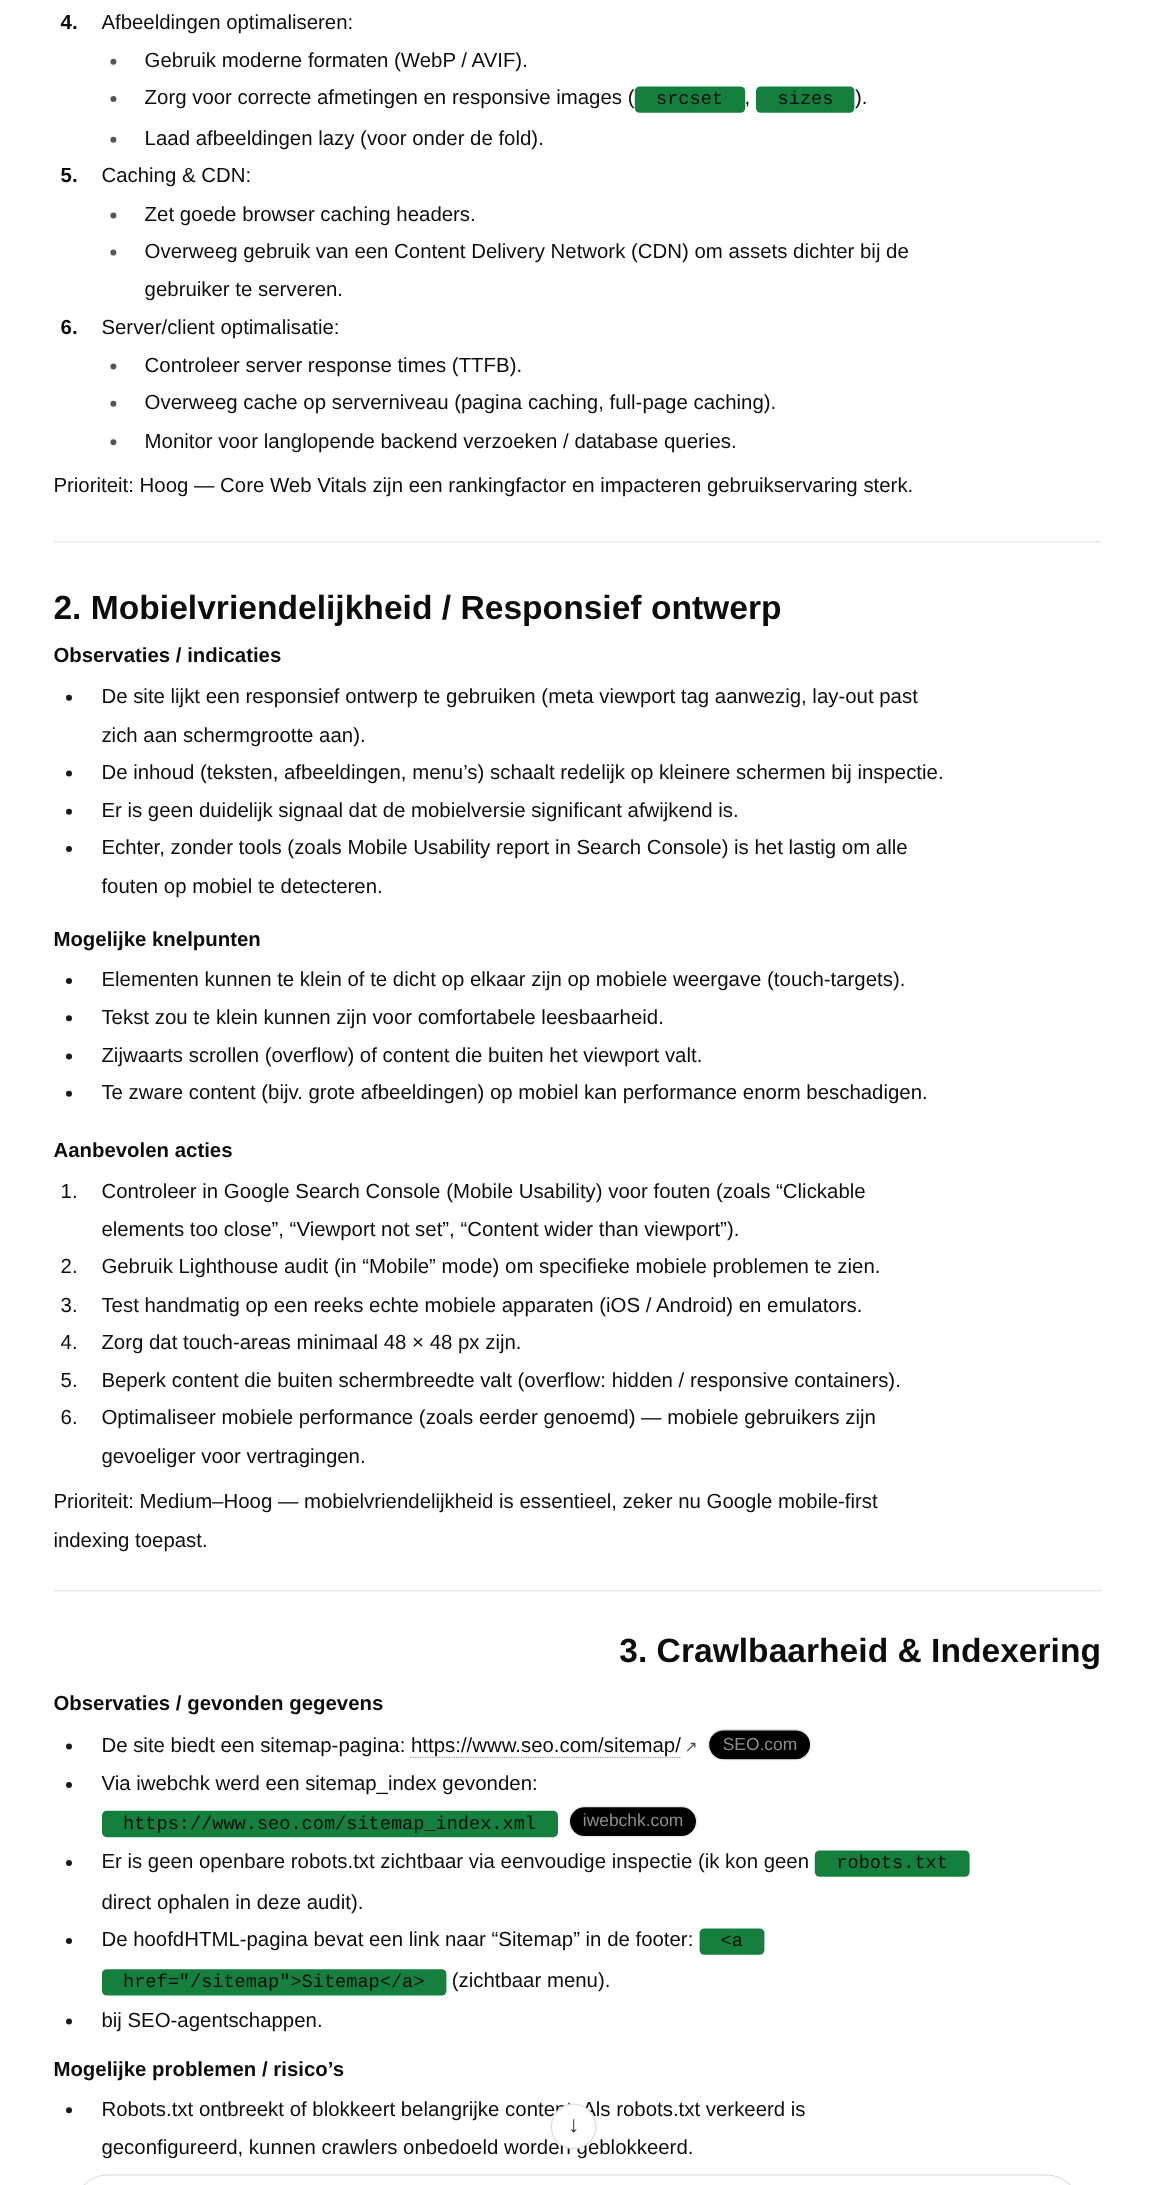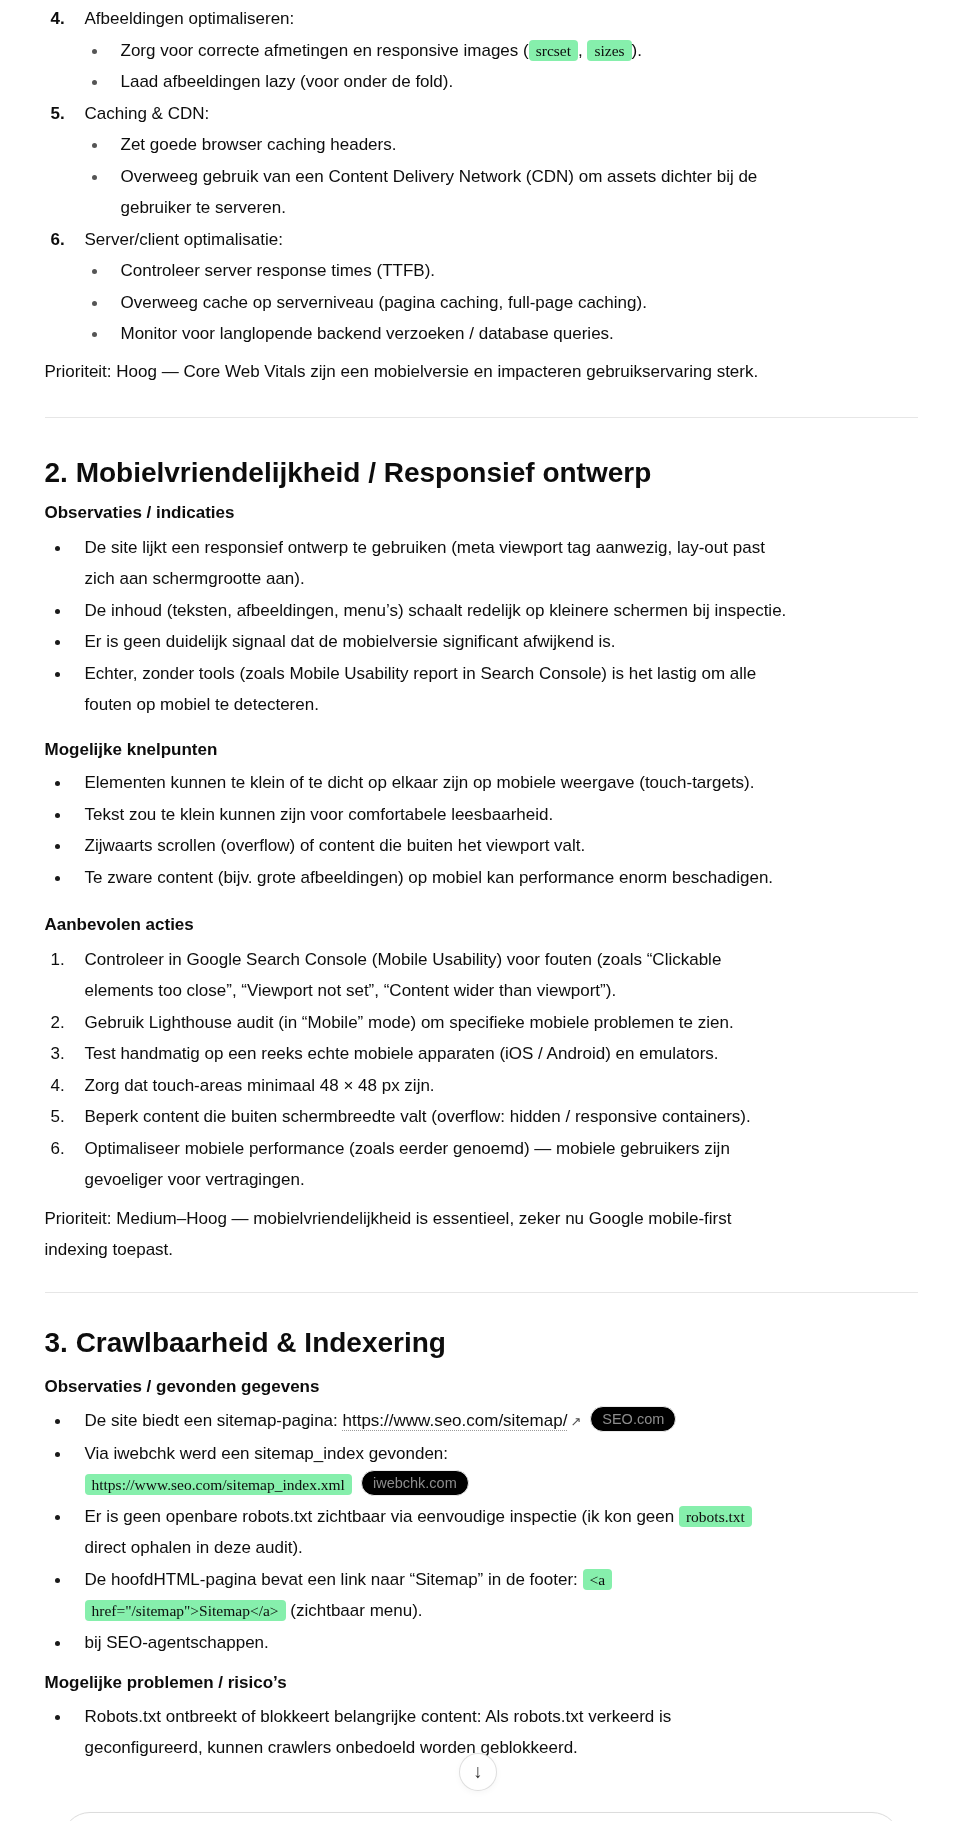--- a/index.html
+++ b/index.html
@@ -21,23 +21,23 @@
   ul.blist > li::before { content:""; position:absolute; left:10px; top:14px; width:5px; height:5px; border-radius:50%; background:#1a1a1a; }
 
   ul.sublist > li { position:relative; padding-left:36px; }
   ul.sublist > li::before { content:""; position:absolute; left:7px; top:14px; width:5px; height:5px; border-radius:50%; background:#555555; }
 
   .b { font-weight:400; }
   .nw { white-space:nowrap; }
   .blockline { display:block; }
 
   .code {
-    font-family:Liberation Serif, serif;
-    font-size:15.5px; background:#86efac; color:#0d0d0d;
-    border-radius:4px; padding:2px 7px; white-space:nowrap;
+    font-family:Liberation Mono, monospace;
+    font-size:15.5px; background:#15803d; color:#0d0d0d;
+    border-radius:4px; padding:2px 18px; white-space:nowrap;
   }
 
   .cite-link { color:#0d0d0d; cursor:pointer; text-decoration:underline; text-decoration-style:dotted; text-decoration-color:#9a9a9a; text-underline-offset:4px; text-decoration-thickness:1px; }
   .ext-arrow { font-size:13px; color:#4d4d4d; margin-left:3px; }
 
   .badge {
     display:inline-block; background:#000000; border:1px solid #ebebeb; color:#8d8d8d;
     border-radius:999px; padding:0 11px; font-size:14.5px; line-height:24px;
     margin-left:9px; vertical-align:2px; cursor:pointer; white-space:nowrap;
   }
@@ -49,21 +49,21 @@
   #divider-1       { margin-top:30px; }
   #mobile-heading  { margin-top:39px; }
   #mobile-obs-h    { margin-top:9px; }
   #mobile-obs      { margin-top:3px; }
   #mobile-knel-h   { margin-top:13px; }
   #mobile-knel     { margin-top:2px; }
   #mobile-act-h    { margin-top:16px; }
   #mobile-act      { margin-top:3px; }
   #mobile-priority { margin-top:7px; }
   #divider-2       { margin-top:26px; }
-  #crawl-heading   { margin-top:34px; }
+  #crawl-heading   { margin-top:34px;text-align:right; }
   #crawl-obs-h     { margin-top:13px; }
   #crawl-obs       { margin-top:3px; }
   #crawl-prob-h    { margin-top:9px; }
   #crawl-risk      { margin-top:2px; }
 
   .scroll-btn {
     position:absolute; left:459px; top:1753px; width:38px; height:38px;
     border-radius:50%; background:#ffffff; border:1px solid rgba(0,0,0,0.13);
     box-shadow:0 2px 6px rgba(0,0,0,0.04);
     display:flex; align-items:center; justify-content:center;
@@ -79,20 +79,21 @@
 </head>
 <body>
 
 <div class="md">
 
   <ol class="nlist" id="perf-list">
     <li>
       <span class="num b">4.</span>
       <span class="b nw">Afbeeldingen optimaliseren</span><span>:</span>
       <ul class="sublist">
+        <li><span class="nw">Gebruik moderne formaten (WebP / AVIF).</span></li>
         <li><span class="nw">Zorg voor correcte afmetingen en responsive images (</span><span class="code">srcset</span><span>, </span><span class="code">sizes</span><span>).</span></li>
         <li><span class="nw">Laad afbeeldingen lazy (voor onder de fold).</span></li>
       </ul>
     </li>
     <li>
       <span class="num b">5.</span>
       <span class="b nw">Caching &amp; CDN</span><span>:</span>
       <ul class="sublist">
         <li><span class="nw">Zet goede browser caching headers.</span></li>
         <li><span class="nw">Overweeg gebruik van een Content Delivery Network (CDN) om assets dichter bij de</span><span class="blockline nw">gebruiker te serveren.</span></li>
@@ -102,21 +103,21 @@
       <span class="num b">6.</span>
       <span class="b nw">Server/client optimalisatie</span><span>:</span>
       <ul class="sublist">
         <li><span class="nw">Controleer server response times (TTFB).</span></li>
         <li><span class="nw">Overweeg cache op serverniveau (pagina caching, full-page caching).</span></li>
         <li><span class="nw">Monitor voor langlopende backend verzoeken / database queries.</span></li>
       </ul>
     </li>
   </ol>
 
-  <p id="perf-priority"><span class="b">Prioriteit</span><span class="nw">: Hoog — Core Web Vitals zijn een mobielversie en impacteren gebruikservaring sterk.</span></p>
+  <p id="perf-priority"><span class="b">Prioriteit</span><span class="nw">: Hoog — Core Web Vitals zijn een rankingfactor en impacteren gebruikservaring sterk.</span></p>
 
   <hr class="divider" id="divider-1">
 
   <h3 class="sec" id="mobile-heading">2. Mobielvriendelijkheid / Responsief ontwerp</h3>
 
   <h4 class="sub" id="mobile-obs-h">Observaties / indicaties</h4>
   <ul class="blist" id="mobile-obs">
     <li><span class="nw">De site lijkt een responsief ontwerp te gebruiken (meta viewport tag aanwezig, lay-out past</span><span class="blockline nw">zich aan schermgrootte aan).</span></li>
     <li><span class="nw">De inhoud (teksten, afbeeldingen, menu’s) schaalt redelijk op kleinere schermen bij inspectie.</span></li>
     <li><span class="nw">Er is geen duidelijk signaal dat de mobielversie significant afwijkend is.</span></li>

